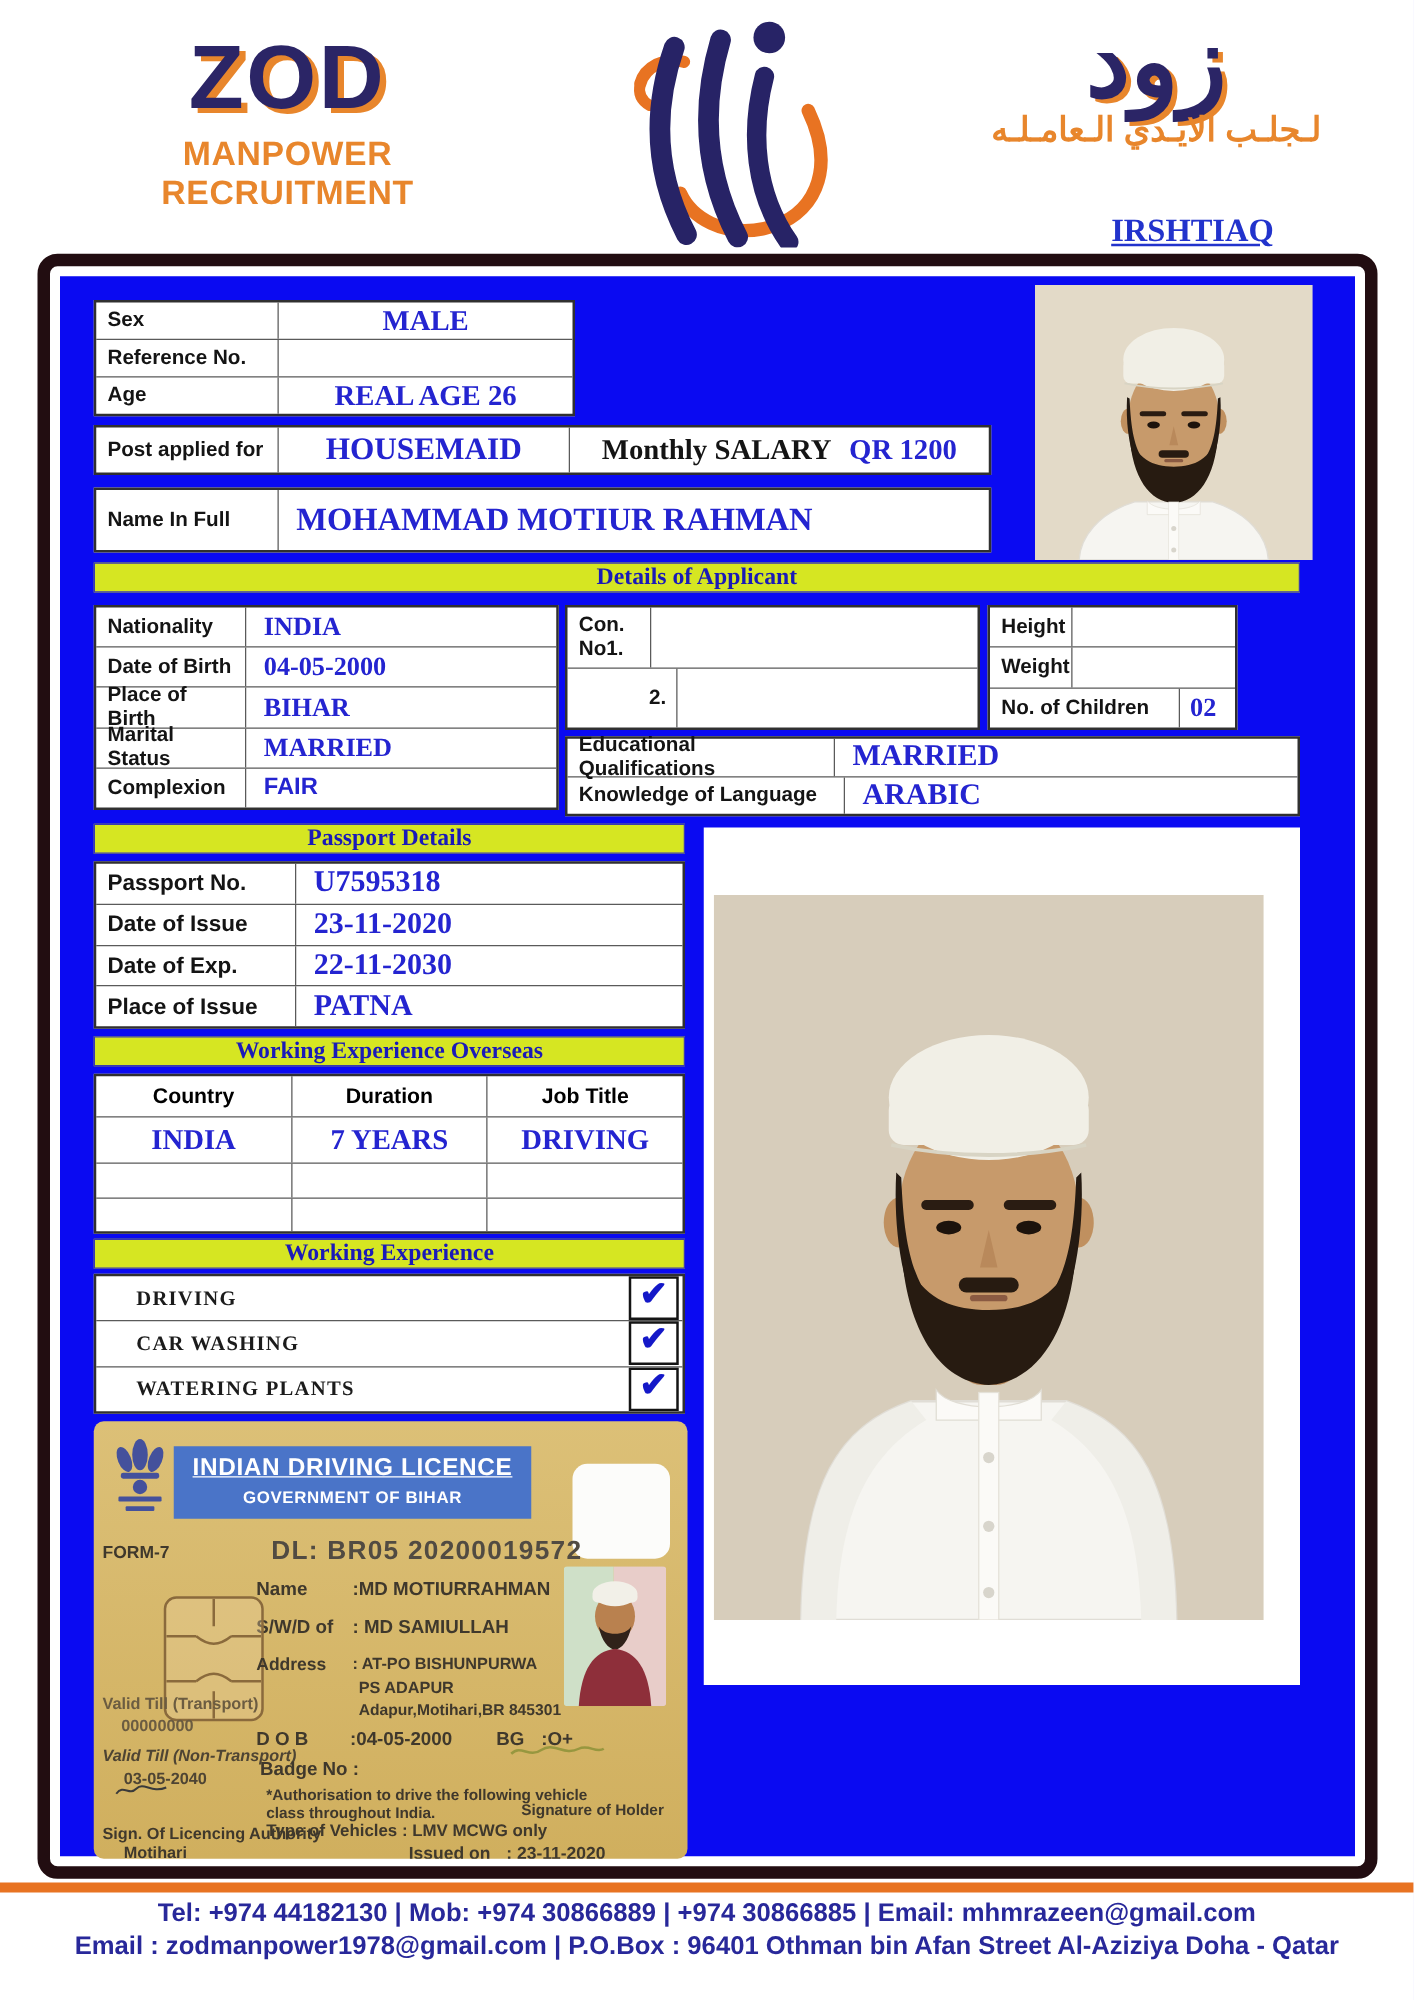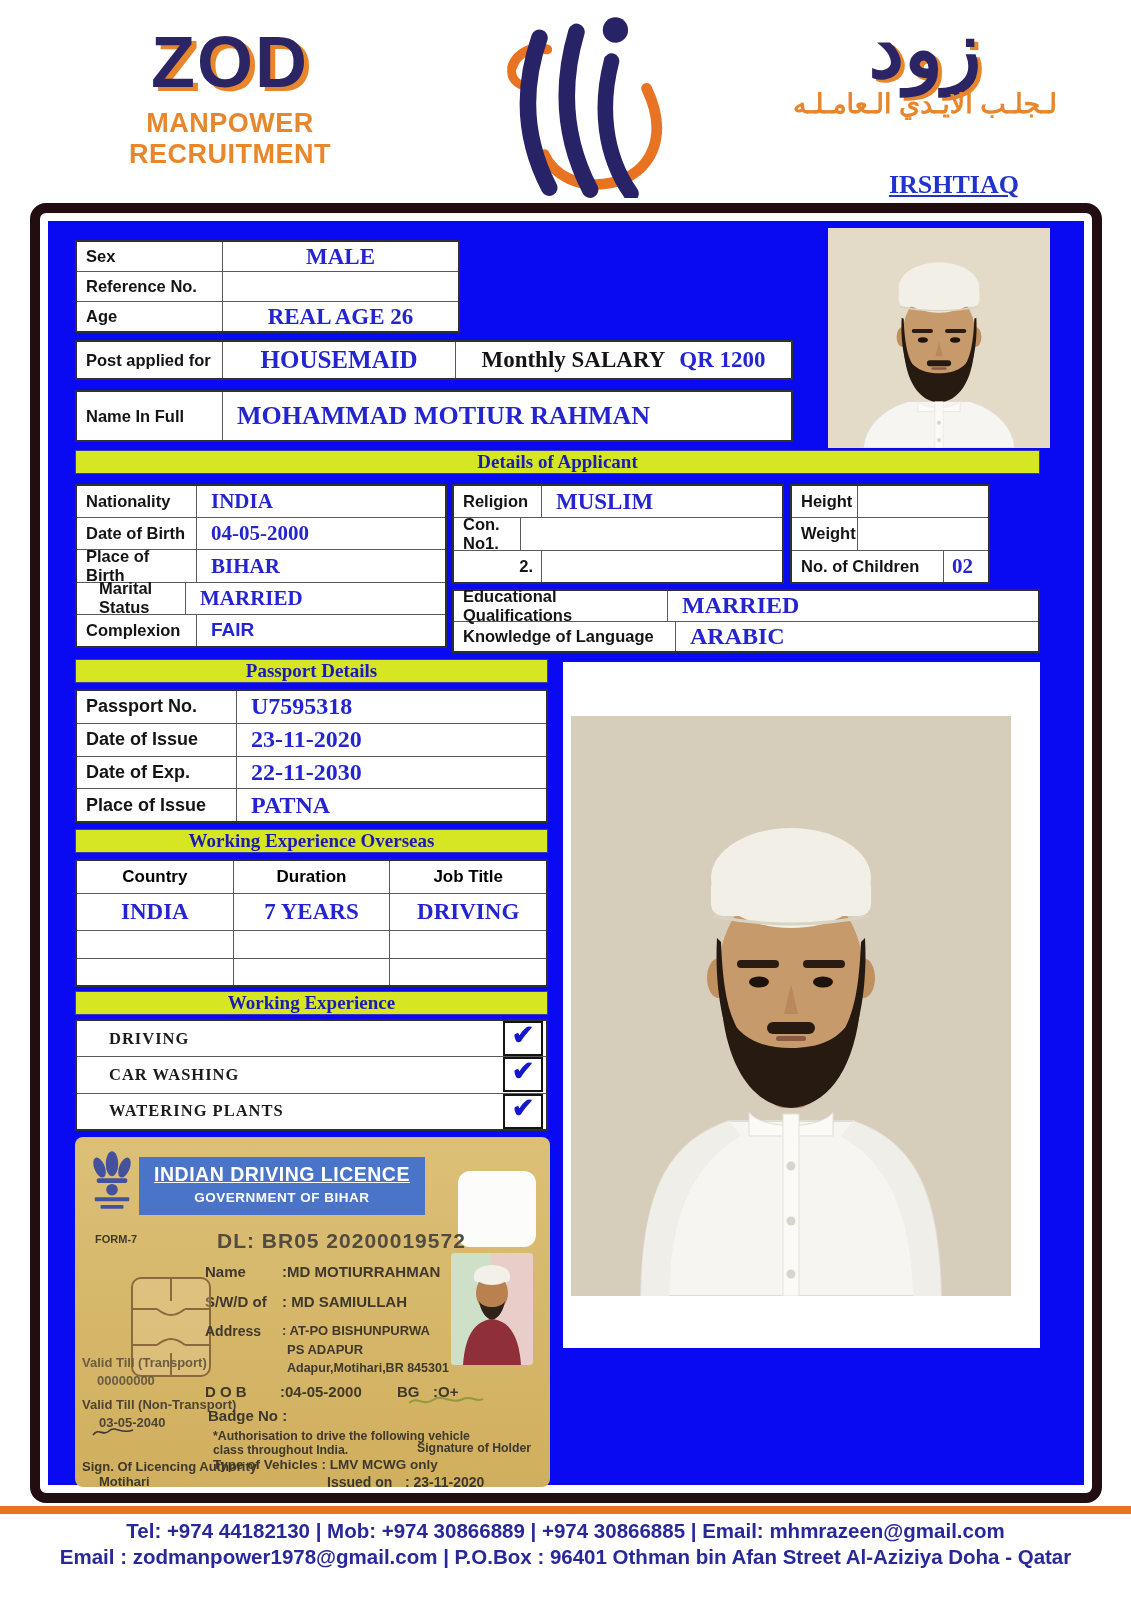--- a/index.html
+++ b/index.html
@@ -159,34 +159,30 @@
           </div>
         <div class="trow">
             <div class="lbl" style="width:120px;">Date of Birth</div>
             <div class="val">04-05-2000</div>
           </div>
         <div class="trow">
             <div class="lbl" style="width:120px;">Place of Birth</div>
             <div class="val">BIHAR</div>
           </div>
         <div class="trow">
-            <div class="lbl" style="width:96px;margin-left:13px;">Marital Status</div>
+            <div class="lbl" style="width:120px;">Marital Status</div>
             <div class="val">MARRIED</div>
           </div>
         <div class="trow">
             <div class="lbl" style="width:120px;">Complexion</div>
             <div class="val sans">FAIR</div>
           </div>
       </div>
 
       <div class="wbox" style="left:404px;top:263px;width:332px;height:100px;">
-        <div class="trow">
-            <div class="lbl" style="width:88px;">Religion</div>
-            <div class="val" style="font-size:23px;">MUSLIM</div>
-          </div>
         <div class="trow">
             <div class="lbl" style="width:67px;">Con. No1.</div>
             <div class="val"></div>
           </div>
         <div class="trow">
             <div class="lbl" style="width:88px;justify-content:flex-end;padding-right:8px;">2.</div>
             <div class="val"></div>
           </div>
       </div>
 
@@ -298,21 +294,21 @@
             <circle cx="24" cy="42" r="6"></circle>
             <rect x="6" y="50" width="36" height="4" rx="1"></rect>
             <rect x="12" y="58" width="24" height="4" rx="1"></rect>
           </g>
         </svg>
         <div class="lic-band">
           <div class="lic-title">INDIAN DRIVING LICENCE</div>
           <div class="lic-sub">GOVERNMENT OF BIHAR</div>
         </div>
         <div class="lic-blank"></div>
-        <div class="lic-t" style="left:20px;top:96px;font-size:11px;">FORM-7</div>
+        <div class="lic-t" style="left:7px;top:96px;font-size:14px;">FORM-7</div>
         <div class="lic-t" style="left:142px;top:92px;font-size:21px;color:#514b42;letter-spacing:1px;">DL: BR05 20200019572</div>
         <div class="lic-t" style="left:130px;top:126px;font-size:15px;">Name</div>
         <div class="lic-t" style="left:207px;top:126px;font-size:15px;">:MD MOTIURRAHMAN</div>
         <div class="lic-t" style="left:130px;top:156px;font-size:15px;">S/W/D of</div>
         <div class="lic-t" style="left:207px;top:156px;font-size:15px;">: MD SAMIULLAH</div>
         <div class="lic-chip">
           <svg width="76" height="96" viewBox="0 0 76 96">
               <g stroke="#8a6a3c" stroke-width="2" fill="none">
             <path d="M0,30 H24 M52,30 H76 M0,66 H24 M52,66 H76 M38,0 V22 M38,74 V96 M24,30 C34,38 42,38 52,30 M24,66 C34,58 42,58 52,66"></path>
           </g>
@@ -321,21 +317,21 @@
         <div class="lic-t" style="left:130px;top:186px;font-size:14px;">Address</div>
         <div class="lic-t" style="left:207px;top:186px;font-size:13px;">: AT-PO BISHUNPURWA</div>
         <div class="lic-t" style="left:212px;top:205px;font-size:13px;">PS ADAPUR</div>
         <div class="lic-t" style="left:212px;top:224px;font-size:12.5px;">Adapur,Motihari,BR 845301</div>
         <div class="lic-t faded" style="left:7px;top:218px;font-size:13px;">Valid Till (Transport)</div>
         <div class="lic-t faded" style="left:22px;top:236px;font-size:13px;">00000000</div>
         <div class="lic-t" style="left:130px;top:246px;font-size:15px;">D O B</div>
         <div class="lic-t" style="left:205px;top:246px;font-size:15px;">:04-05-2000</div>
         <div class="lic-t" style="left:322px;top:246px;font-size:15px;">BG</div>
         <div class="lic-t" style="left:358px;top:246px;font-size:15px;">:O+</div>
-        <div class="lic-t" style="left:7px;top:260px;font-size:13px;color:#4e4433;">Valid Till (Non-Transport)</div>
+        <div class="lic-t" style="left:7px;top:260px;font-size:13px;color:#4e4433;font-style:italic;">Valid Till (Non-Transport)</div>
         <div class="lic-t" style="left:24px;top:278px;font-size:13px;color:#4e4433;">03-05-2040</div>
         <div class="lic-t" style="left:133px;top:270px;font-size:15px;">Badge No :</div>
         <div class="lic-t" style="left:138px;top:292px;font-size:12.3px;">*Authorisation to drive the following vehicle</div>
         <div class="lic-t" style="left:138px;top:306px;font-size:12.3px;">class throughout India.</div>
         <div class="lic-t" style="left:342px;top:304px;font-size:12.3px;">Signature of Holder</div>
         <div class="lic-t" style="left:138px;top:320px;font-size:13.5px;">Type of Vehicles : LMV MCWG   only</div>
         <div class="lic-t" style="left:7px;top:322px;font-size:13px;">Sign. Of Licencing Authority</div>
         <div class="lic-t" style="left:24px;top:337px;font-size:13px;">Motihari</div>
         <div class="lic-t" style="left:252px;top:337px;font-size:14px;">Issued on</div>
         <div class="lic-t" style="left:330px;top:337px;font-size:14px;">: 23-11-2020</div>

